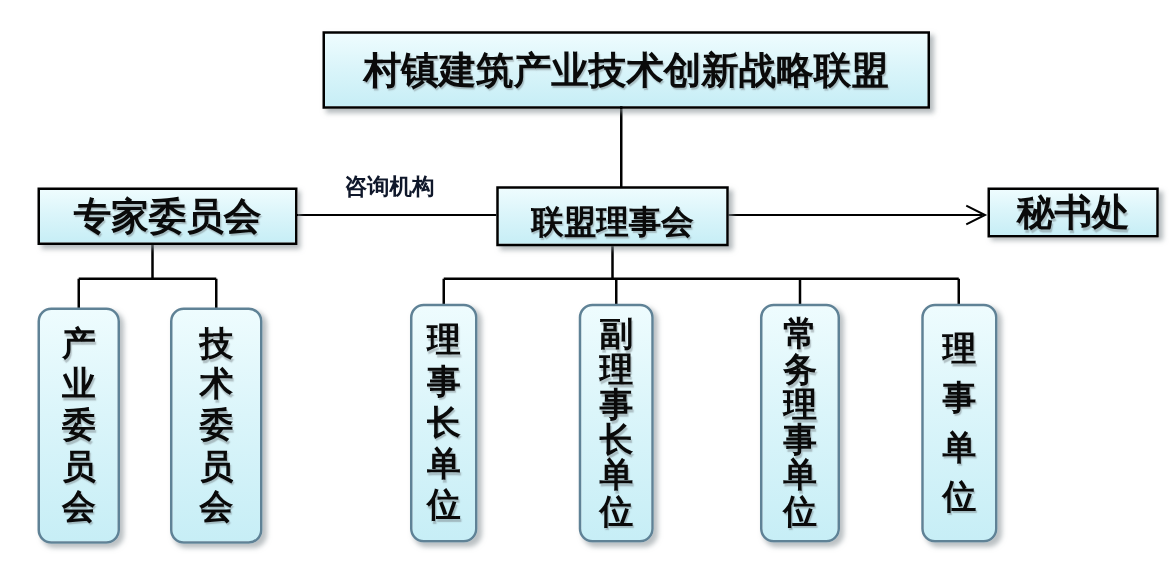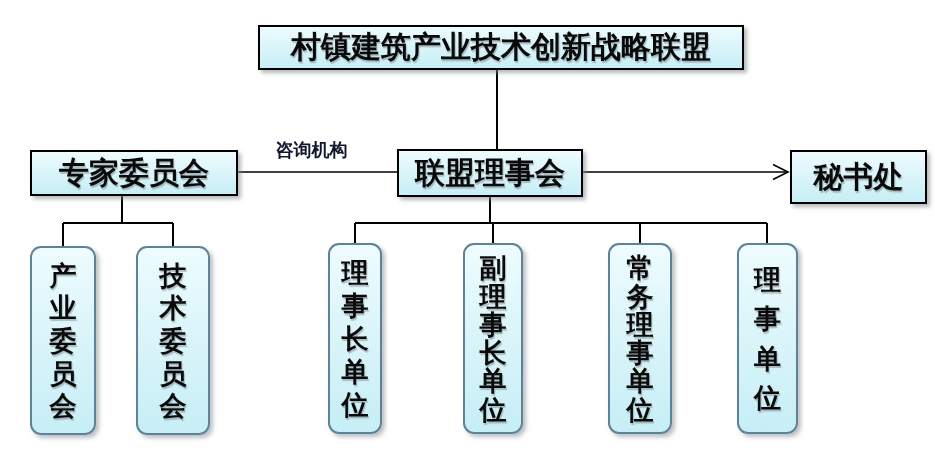--- a/index.html
+++ b/index.html
@@ -31,24 +31,24 @@
   }
   .rect {
     border: 2px solid #000000;
     box-shadow: 3px 3px 4px rgba(130,140,145,0.6);
   }
   .round {
     border: 2px solid #5f8296;
     border-radius: 11px;
     box-shadow: 3px 3px 4px rgba(130,140,145,0.55);
   }
-  .title-node   { left: 258px; top: 25px;  width: 486px; height: 45px; font-size: 30px; }
+  .title-node   { left: 258px; top: 25px;  width: 486px; height: 62px; font-size: 30px; }
   .expert-node  { left: 30px;  top: 150px; width: 208px; height: 46px; font-size: 30px; }
-  .council-node { left: 397px; top: 149px; width: 186px; height: 48px; font-size: 30px; }
-  .secretariat-node { left: 790px; top: 150px; width: 137px; height: 54px; font-size: 30px; }
+  .council-node { left: 397px; top: 149px; width: 186px; height: 48px; font-size: 26px; align-items: flex-end; }
+  .secretariat-node { left: 790px; top: 150px; width: 137px; height: 40px; font-size: 30px; }
 
   .edge-label {
     position: absolute;
     z-index: 2;
     width: 125px;
     height: 24px;
     line-height: 24px;
     text-align: center;
     font-family: "DejaVu Serif", "Liberation Serif", serif;
     font-weight: bold;

